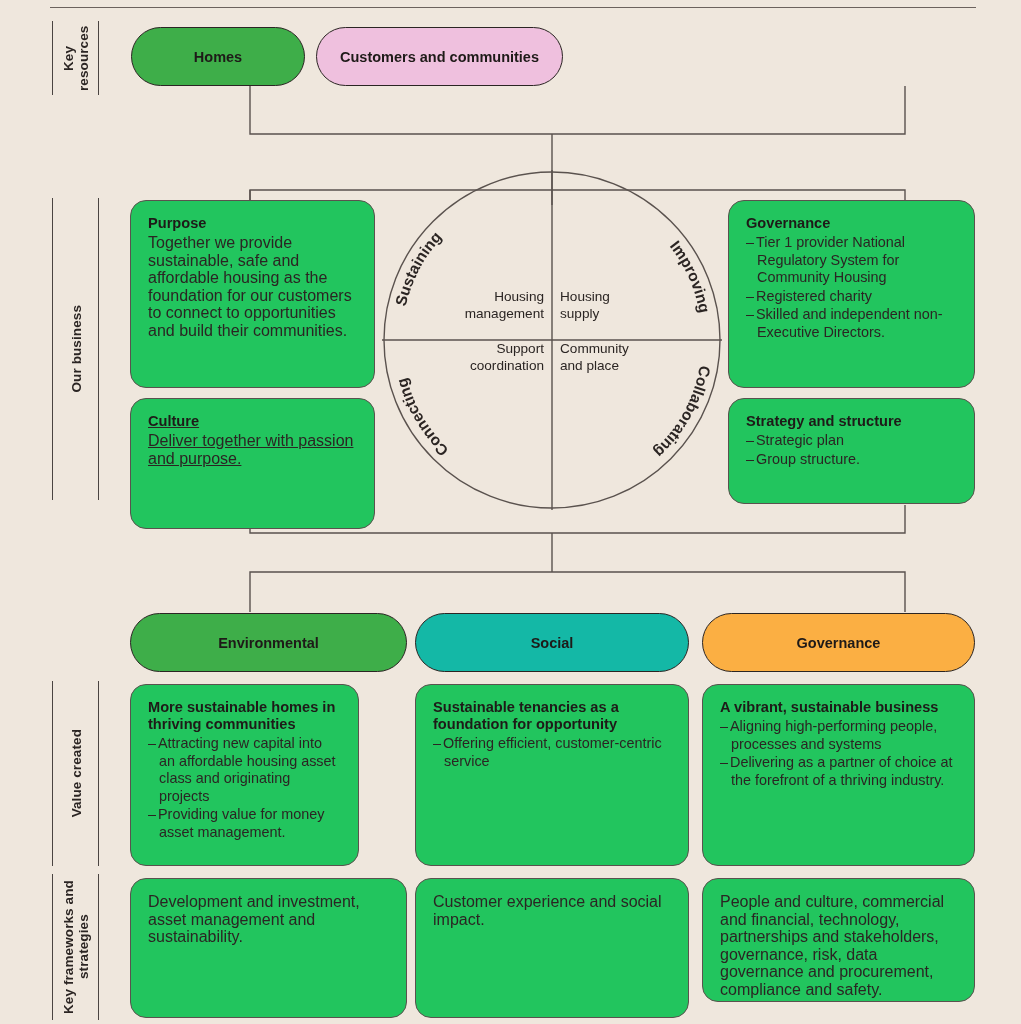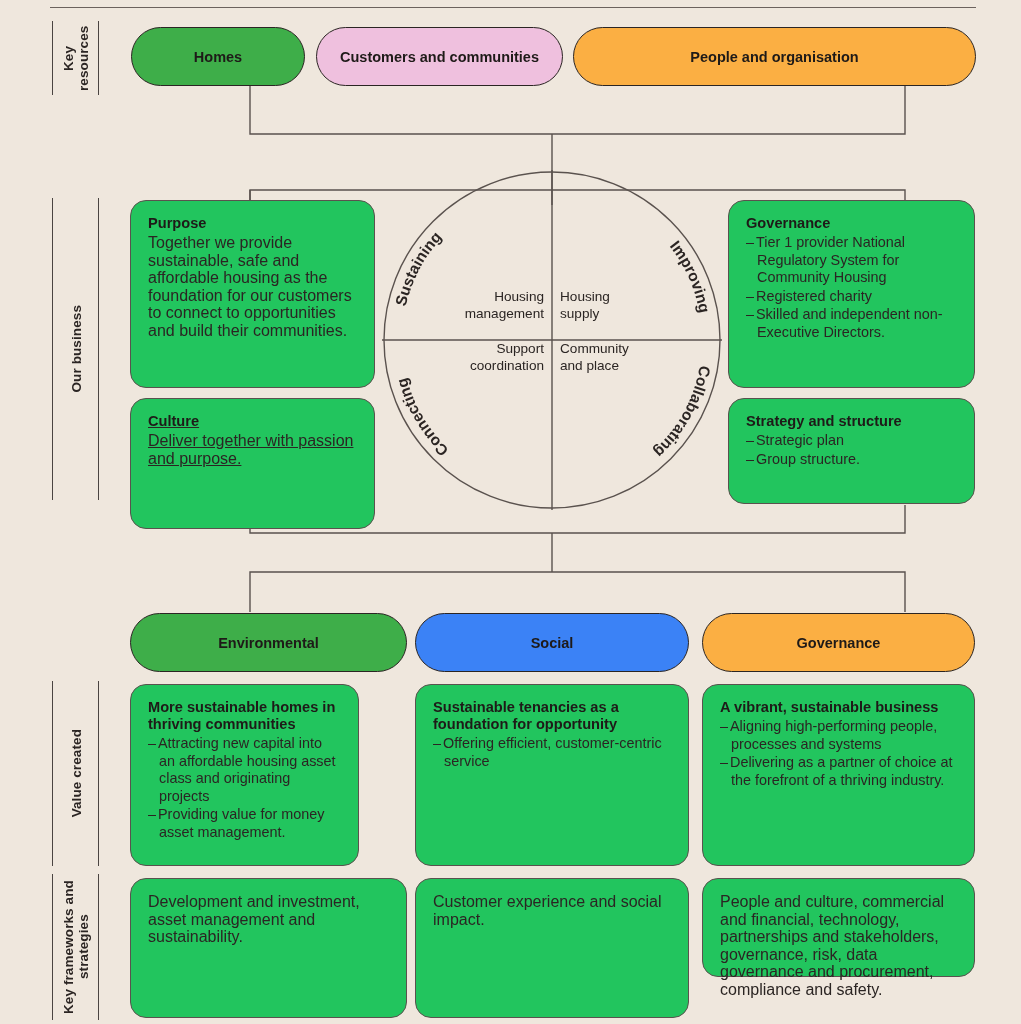--- a/index.html
+++ b/index.html
@@ -97,23 +97,20 @@
         <span>Key resources</span>
       </div>
   </div>
 
   <div class="pill" style="left:131px;top:27px;width:174px;height:59px;background:#3EAE49;">
     <span>Homes</span>
   </div>
   <div class="pill" style="left:316px;top:27px;width:247px;height:59px;background:#EFC0DE;">
     <span>Customers and communities</span>
   </div>
-  <div class="pill" style="left:573px;top:27px;width:403px;height:59px;background:#FBAF43;">
-    <span>People and organisation</span>
-  </div>
 
   <div class="rail" style="left:52px;top:198px;width:48px;height:302px;">
     <div class="bar left" style="top:0;height:302px;"></div>
     <div class="bar right" style="top:0;height:302px;"></div>
     <div class="rtxt">
         <span>Our business</span>
       </div>
   </div>
 
   <div class="card" style="left:130px;top:200px;width:245px;height:188px;">
@@ -172,21 +169,21 @@
 supply</span></div>
     <div class="qlabel r" style="left:40px;top:170px;width:122px;"><span>Support
 coordination</span></div>
     <div class="qlabel l" style="left:178px;top:170px;width:130px;"><span>Community
 and place</span></div>
   </div>
 
   <div class="pill" style="left:130px;top:613px;width:277px;height:59px;background:#3EAE49;">
     <span>Environmental</span>
   </div>
-  <div class="pill" style="left:415px;top:613px;width:274px;height:59px;background:#3b82f6;">
+  <div class="pill" style="left:415px;top:613px;width:274px;height:59px;background:#14b8a6;">
     <span>Social</span>
   </div>
   <div class="pill" style="left:702px;top:613px;width:273px;height:59px;background:#FBAF43;">
     <span>Governance</span>
   </div>
 
   <div class="rail" style="left:52px;top:681px;width:48px;height:185px;">
     <div class="bar left" style="top:0;height:185px;"></div>
     <div class="bar right" style="top:0;height:185px;"></div>
     <div class="rtxt">
@@ -223,17 +220,17 @@
 and strategies</span>
       </div>
   </div>
 
   <div class="card" style="left:130px;top:878px;width:277px;height:140px;">
     <p>Development and investment, asset management and sustainability.</p>
   </div>
   <div class="card" style="left:415px;top:878px;width:274px;height:140px;">
     <p>Customer experience and social impact.</p>
   </div>
-  <div class="card" style="left:702px;top:878px;width:273px;height:99px;">
+  <div class="card" style="left:702px;top:878px;width:273px;height:124px;">
     <p>People and culture, commercial and financial, technology, partnerships and stakeholders, governance, risk, data governance and procurement, compliance and safety.</p>
   </div>
 
 </div>
 
 </body></html>

